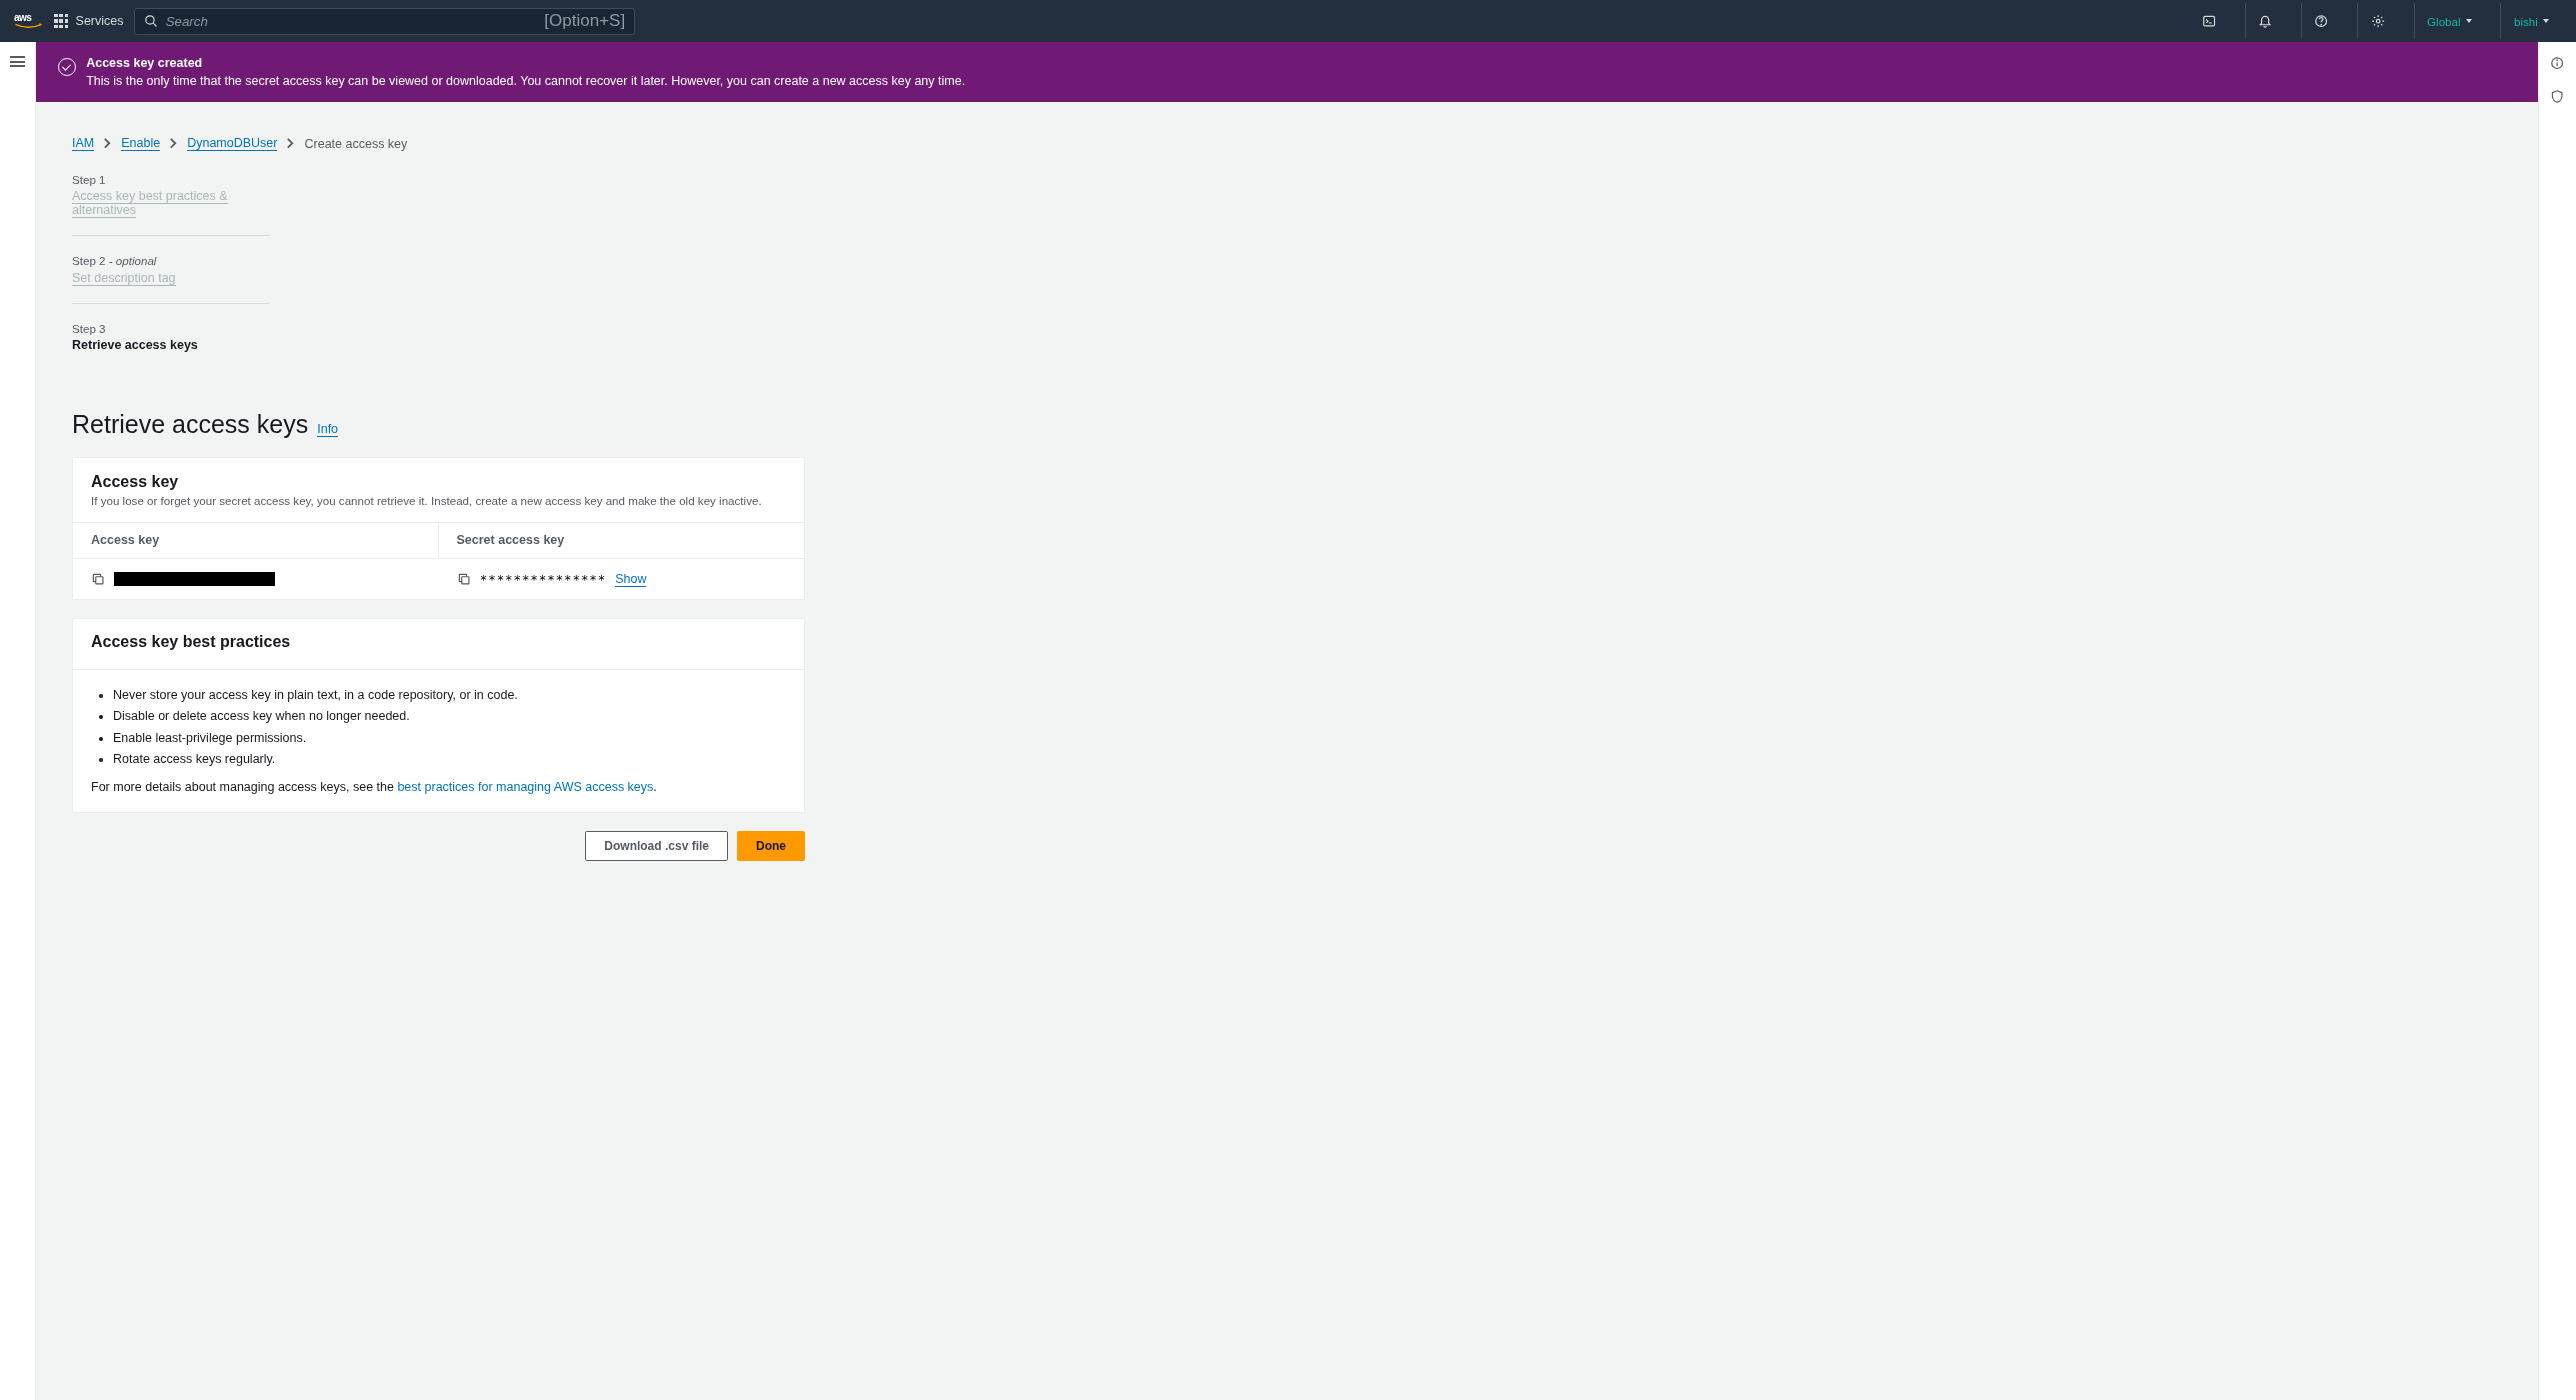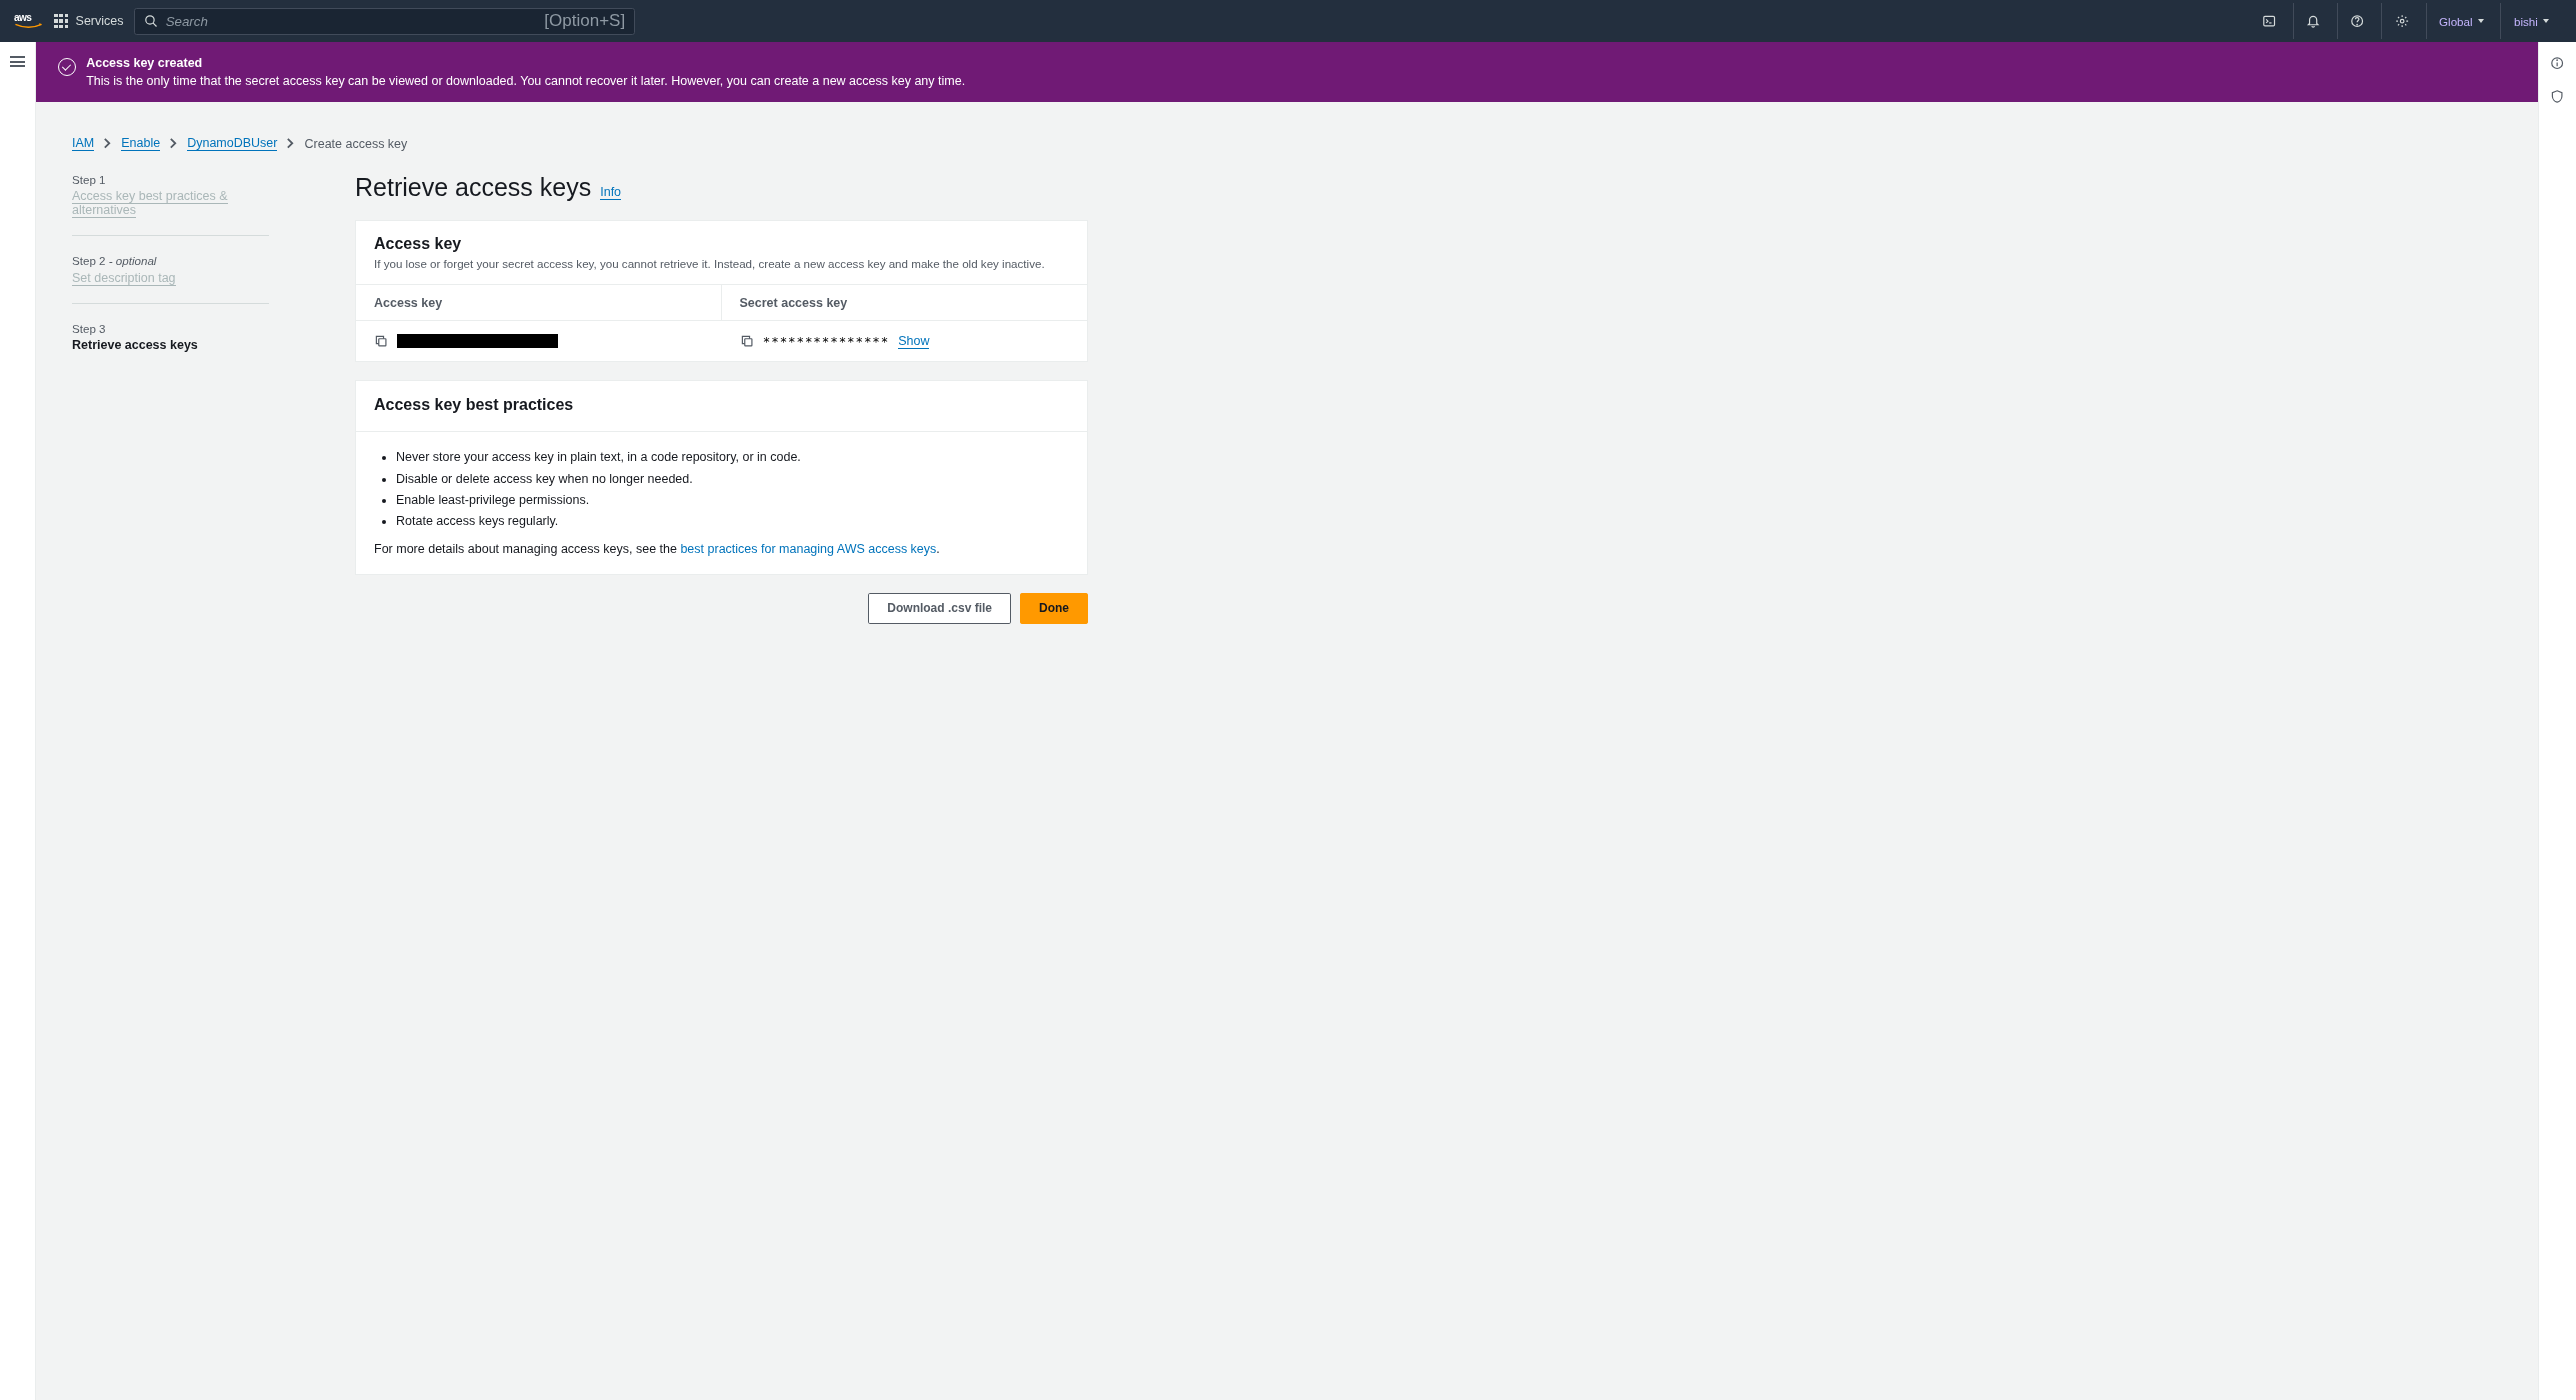--- a/index.html
+++ b/index.html
@@ -68,22 +68,22 @@
       font-style: italic;
     }
     .search-shortcut {
       color: #8e99a3;
       font-size: 17px;
     }
     .nav-right {
       margin-left: auto;
       display: flex;
       align-items: flex-start;
-      gap: 4px;
-      color: #c4b5fd;
+      gap: 16px;
+      color: #14b8a6;
     }
     .nav-right > * {
       padding: 0 12.5px;
       height: 36px;
       display: flex;
       align-items: center;
       border-left: 0.9px solid #414b5a;
       cursor: pointer;
     }
     .nav-right > *:first-child {
@@ -184,21 +184,22 @@
     .breadcrumb a {
       color: #0073bb;
       text-decoration: none;
       border-bottom: 0.9px solid #0073bb;
     }
     .breadcrumb .chev {
       color: #545b64;
     }
     .columns {
       display: flex;
-      gap: 86px;
+      gap: 22px;
+      flex-direction: column;
     }
     .steps {
       width: 197px;
     }
     .step {
       padding-bottom: 18px;
       border-bottom: 0.9px solid #d5dbdb;
       margin-bottom: 18px;
     }
     .step:last-child {

